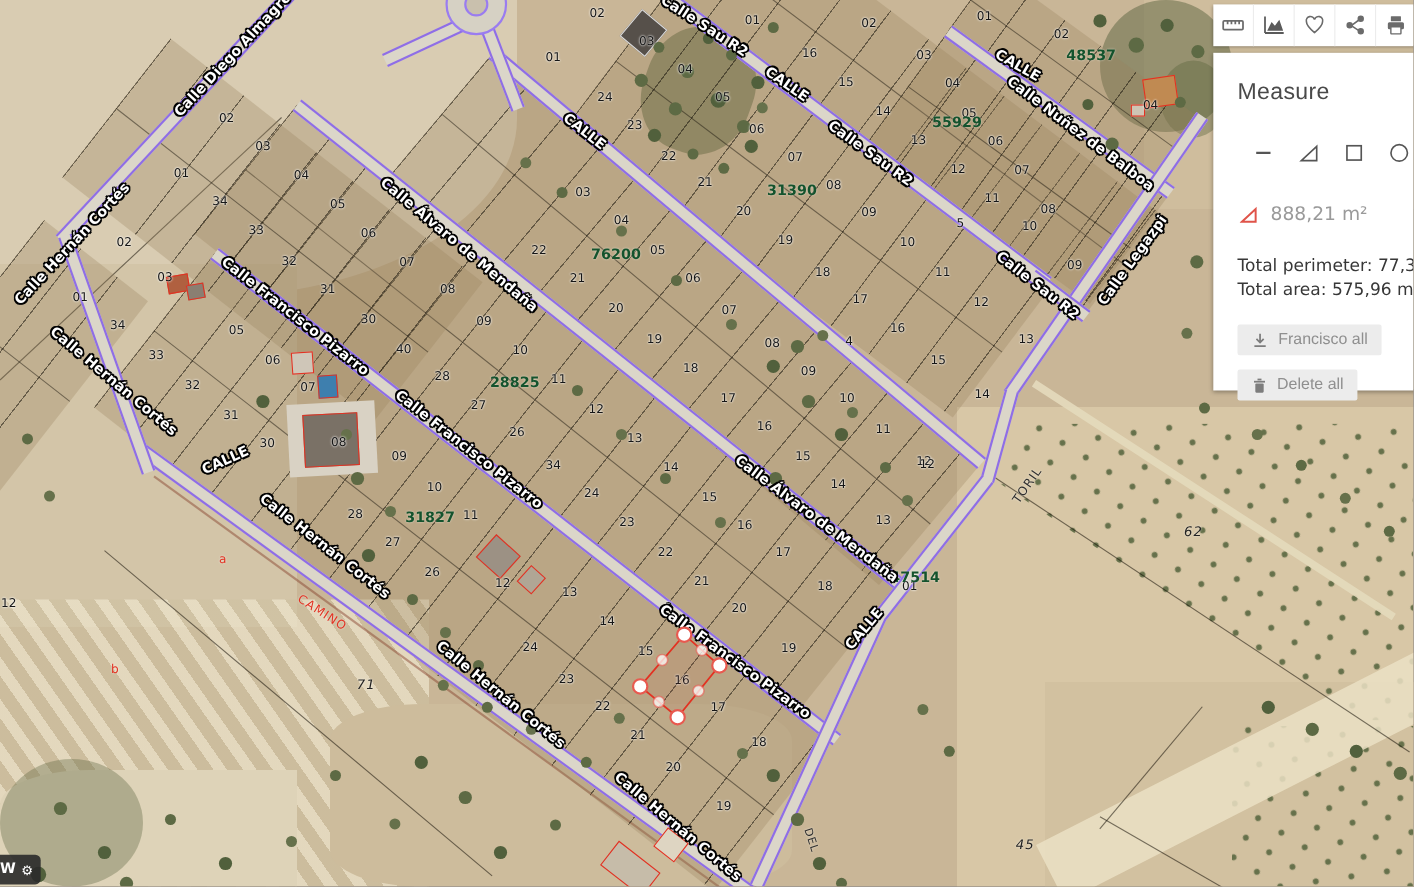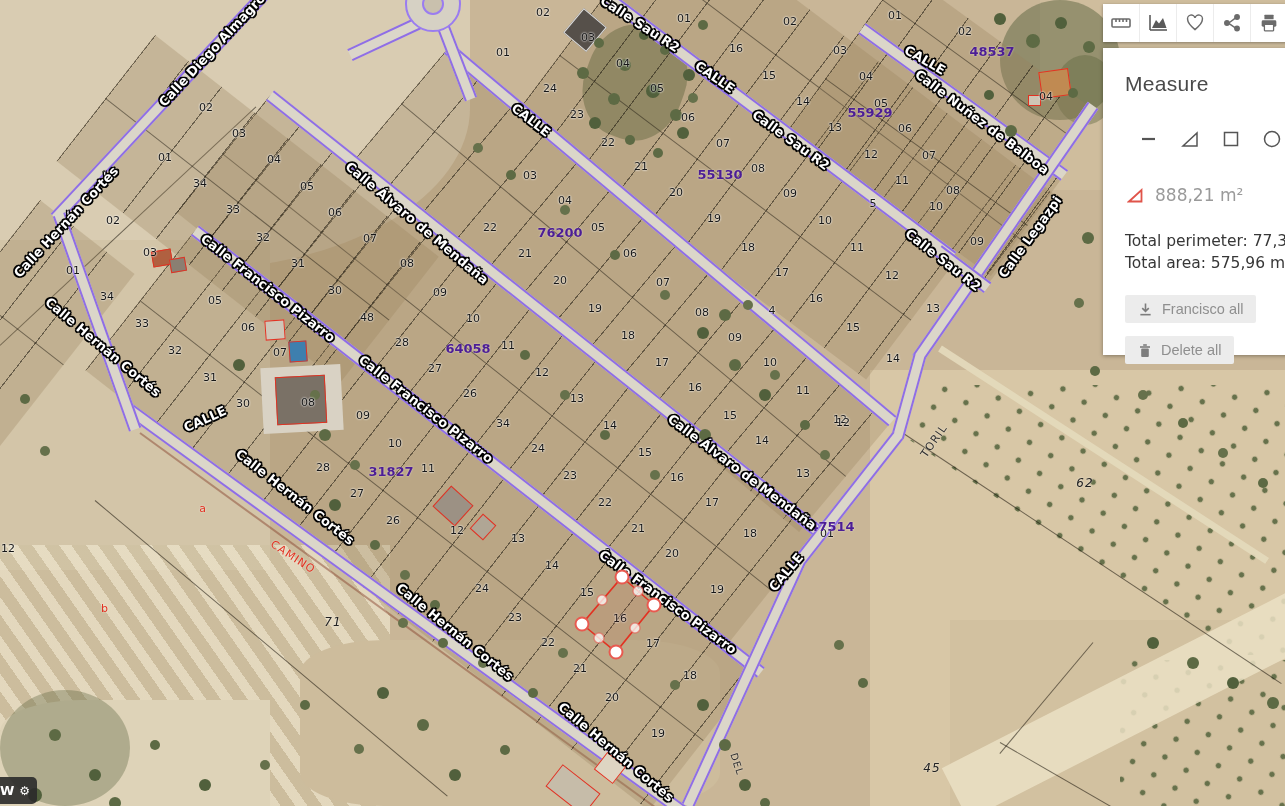--- a/index.html
+++ b/index.html
@@ -17,21 +17,21 @@
   
   .road{position:absolute;height:13px;background:#dbd6c9;border-top:2px solid #8f6ee6;
     border-bottom:2px solid #8f6ee6;transform-origin:0 50%;}
   .fieldline{position:absolute;height:1px;background:rgba(20,15,5,.55);transform-origin:0 50%;}
   .track{position:absolute;transform-origin:0 50%;}
   
   .street-label{position:absolute;color:#fff;font-weight:700;font-size:13px;white-space:nowrap;
     text-shadow:-1px -1px 0 #000,1px -1px 0 #000,-1px 1px 0 #000,1px 1px 0 #000,-2px 0 0 #000,2px 0 0 #000,0 -2px 0 #000,0 2px 0 #000;}
   .parcel-num{position:absolute;color:#161616;font-size:11px;white-space:nowrap;
     text-shadow:0 0 2px rgba(255,255,255,.85),0 0 2px rgba(255,255,255,.85);}
-  .zone-num{position:absolute;color:#4c1d95;font-weight:700;font-size:13px;white-space:nowrap;
+  .zone-num{position:absolute;color:#14532d;font-weight:700;font-size:13px;white-space:nowrap;
     text-shadow:0 0 2px rgba(255,255,255,.6);}
   .field-label{position:absolute;font-size:11px;white-space:nowrap;letter-spacing:1px;
     text-shadow:0 0 2px rgba(255,255,255,.7);}
   .house{position:absolute;}
   .redline{border:1.6px solid #e23222;}
   .trees{position:absolute;width:6px;height:6px;border-radius:50%;background:transparent;}
   .grove{position:absolute;overflow:hidden;}
   .grove .dots{position:absolute;left:-30%;top:-30%;width:160%;height:160%;
     background-image:radial-gradient(circle,#66714b 2.2px,rgba(102,113,75,.35) 2.8px,transparent 3.4px);
     background-size:25px 21px;transform:rotate(32deg);}
@@ -178,21 +178,21 @@
       <span class="parcel-num" style="left: 677px; top: 477px; transform: translate(-50%, -50%) rotate(0deg);">16</span>
       <span class="parcel-num" style="left: 712px; top: 502px; transform: translate(-50%, -50%) rotate(0deg);">17</span>
       <span class="parcel-num" style="left: 750px; top: 533px; transform: translate(-50%, -50%) rotate(0deg);">18</span>
       <span class="parcel-num" style="left: 717px; top: 589px; transform: translate(-50%, -50%) rotate(0deg);">19</span>
       <span class="parcel-num" style="left: 165px; top: 157px; transform: translate(-50%, -50%) rotate(0deg);">01</span>
       <span class="parcel-num" style="left: 200px; top: 183px; transform: translate(-50%, -50%) rotate(0deg);">34</span>
       <span class="parcel-num" style="left: 233px; top: 209px; transform: translate(-50%, -50%) rotate(0deg);">33</span>
       <span class="parcel-num" style="left: 263px; top: 237px; transform: translate(-50%, -50%) rotate(0deg);">32</span>
       <span class="parcel-num" style="left: 298px; top: 263px; transform: translate(-50%, -50%) rotate(0deg);">31</span>
       <span class="parcel-num" style="left: 335px; top: 290px; transform: translate(-50%, -50%) rotate(0deg);">30</span>
-      <span class="parcel-num" style="left: 367px; top: 317px; transform: translate(-50%, -50%) rotate(0deg);">48</span>
+      <span class="parcel-num" style="left: 367px; top: 317px; transform: translate(-50%, -50%) rotate(0deg);">40</span>
       <span class="parcel-num" style="left: 402px; top: 342px; transform: translate(-50%, -50%) rotate(0deg);">28</span>
       <span class="parcel-num" style="left: 435px; top: 368px; transform: translate(-50%, -50%) rotate(0deg);">27</span>
       <span class="parcel-num" style="left: 470px; top: 393px; transform: translate(-50%, -50%) rotate(0deg);">26</span>
       <span class="parcel-num" style="left: 503px; top: 423px; transform: translate(-50%, -50%) rotate(0deg);">34</span>
       <span class="parcel-num" style="left: 538px; top: 448px; transform: translate(-50%, -50%) rotate(0deg);">24</span>
       <span class="parcel-num" style="left: 570px; top: 475px; transform: translate(-50%, -50%) rotate(0deg);">23</span>
       <span class="parcel-num" style="left: 605px; top: 502px; transform: translate(-50%, -50%) rotate(0deg);">22</span>
       <span class="parcel-num" style="left: 638px; top: 528px; transform: translate(-50%, -50%) rotate(0deg);">21</span>
       <span class="parcel-num" style="left: 672px; top: 553px; transform: translate(-50%, -50%) rotate(0deg);">20</span>
       <span class="parcel-num" style="left: 113px; top: 220px; transform: translate(-50%, -50%) rotate(0deg);">02</span>
@@ -291,24 +291,24 @@
       <span class="parcel-num" style="left: 1046px; top: 96px; transform: translate(-50%, -50%) rotate(0deg);">04</span>
       <span class="parcel-num" style="left: 843px; top: 422px; transform: translate(-50%, -50%) rotate(0deg);">12</span>
       <span class="parcel-num" style="left: 8px; top: 548px; transform: translate(-50%, -50%) rotate(0deg);">12</span>
       <span class="parcel-num" style="left: 873px; top: 203px; transform: translate(-50%, -50%) rotate(0deg);">5</span>
       <span class="parcel-num" style="left: 772px; top: 310px; transform: translate(-50%, -50%) rotate(0deg);">4</span>
       <span class="parcel-num" style="left: 608px; top: 552px; transform: translate(-50%, -50%) rotate(0deg);">2</span>
       <span class="parcel-num" style="left: 827px; top: 533px; transform: translate(-50%, -50%) rotate(0deg);">01</span>
     </div>
   <div class="abs" style="left:0;top:0;width:100%;height:100%;">
       <span class="zone-num" style="left: 560px; top: 232px; transform: translate(-50%, -50%) rotate(0deg);">76200</span>
-      <span class="zone-num" style="left: 720px; top: 174px; transform: translate(-50%, -50%) rotate(0deg);">55130</span>
+      <span class="zone-num" style="left: 720px; top: 174px; transform: translate(-50%, -50%) rotate(0deg);">31390</span>
       <span class="zone-num" style="left: 870px; top: 112px; transform: translate(-50%, -50%) rotate(0deg);">55929</span>
       <span class="zone-num" style="left: 992px; top: 51px; transform: translate(-50%, -50%) rotate(0deg);">48537</span>
-      <span class="zone-num" style="left: 468px; top: 348px; transform: translate(-50%, -50%) rotate(0deg);">64058</span>
+      <span class="zone-num" style="left: 468px; top: 348px; transform: translate(-50%, -50%) rotate(0deg);">28825</span>
       <span class="zone-num" style="left: 391px; top: 471px; transform: translate(-50%, -50%) rotate(0deg);">31827</span>
       <span class="zone-num" style="left: 832px; top: 526px; transform: translate(-50%, -50%) rotate(0deg);">47514</span>
     </div>
   <div class="abs" style="left:0;top:0;width:100%;height:100%;">
       <span class="field-label" style="left: 934px; top: 441px; transform: translate(-50%, -50%) rotate(-55deg); color: rgb(46, 46, 46); font-size: 11px;">TORIL</span>
       <span class="field-label" style="left: 737px; top: 764px; transform: translate(-50%, -50%) rotate(72deg); color: rgb(46, 46, 46); font-size: 10px;">DEL</span>
       <span class="field-label" style="left: 293px; top: 557px; transform: translate(-50%, -50%) rotate(33deg); color: rgb(226, 50, 34); font-size: 11px;">CAMINO</span>
       <span class="field-label" style="left: 203px; top: 508px; transform: translate(-50%, -50%) rotate(0deg); color: rgb(226, 50, 34); font-size: 11px;">a</span>
       <span class="field-label" style="left: 105px; top: 608px; transform: translate(-50%, -50%) rotate(0deg); color: rgb(226, 50, 34); font-size: 11px;">b</span>
       <span class="field-label" style="left: 932px; top: 768px; transform: translate(-50%, -50%) rotate(0deg); color: rgb(34, 34, 34); font-size: 12px; font-style: italic;">45</span>

